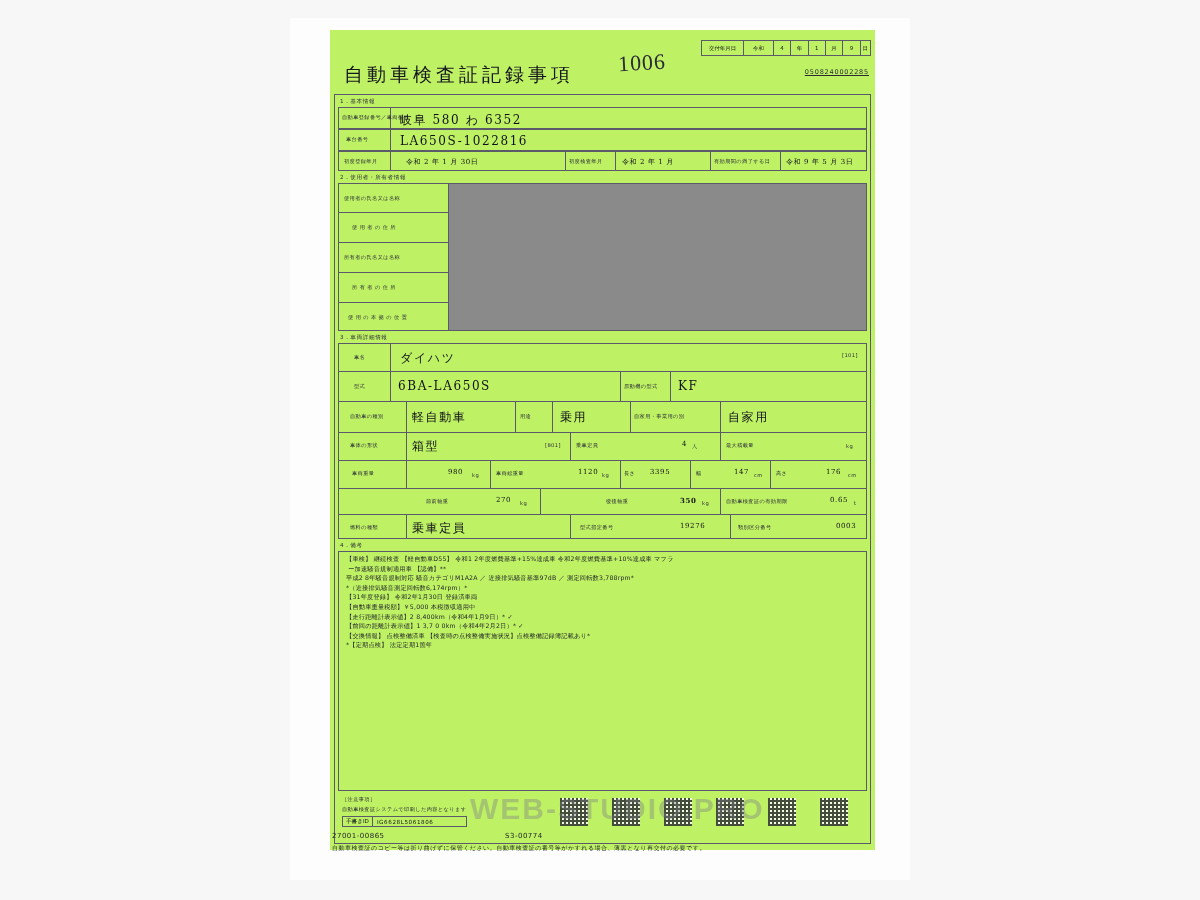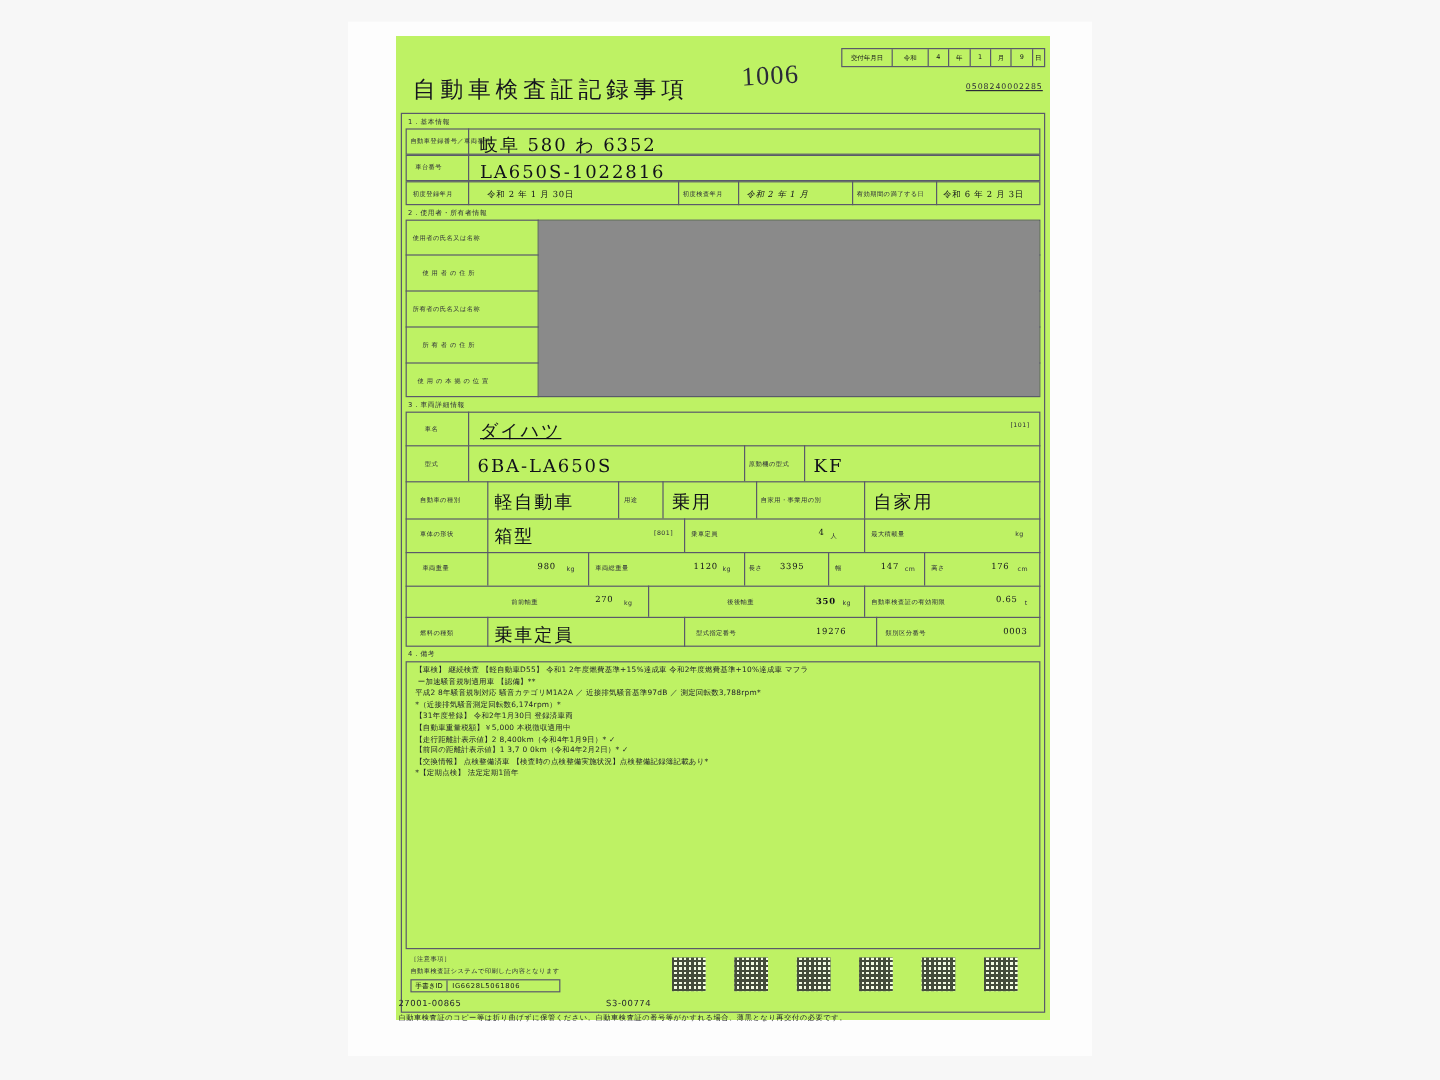--- a/index.html
+++ b/index.html
@@ -37,21 +37,21 @@
   .lbl{
     position:absolute;
     font-size:5.2px;
     letter-spacing:0.4px;
     color:#2b2b38;
     white-space:nowrap;
     font-family:"DejaVu Sans", sans-serif;
   }
   .val{
     position:absolute;
-    font-size:15px;
+    font-size:12px;
     letter-spacing:1.6px;
     color:#10101a;
     white-space:nowrap;
     font-family:"DejaVu Serif", serif;
   }
   .val.sm{font-size:7px;letter-spacing:0.6px;}
   #title{
     position:absolute;left:14px;top:32px;
     font-size:19px;letter-spacing:4px;
     font-family:"DejaVu Serif", serif;
@@ -171,23 +171,23 @@
 
     <div class="box" style="left:8px;top:121px;width:529px;height:20px;"></div>
     <div class="ln vl" style="left:60px;top:121px;height:20px;"></div>
     <div class="ln vl" style="left:235px;top:121px;height:20px;"></div>
     <div class="ln vl" style="left:285px;top:121px;height:20px;"></div>
     <div class="ln vl" style="left:380px;top:121px;height:20px;"></div>
     <div class="ln vl" style="left:450px;top:121px;height:20px;"></div>
     <div class="lbl" style="left:14px;top:128px;">初度登録年月</div>
     <div class="val sm" style="left:76px;top:127px;">令和 2 年 1 月 30日</div>
     <div class="lbl" style="left:239px;top:128px;">初度検査年月</div>
-    <div class="val sm" style="left:292px;top:127px;font-style:italic;">令和 2 年 1 月</div>
+    <div class="val sm" style="left:292px;top:127px;">令和 2 年 1 月</div>
     <div class="lbl" style="left:384px;top:128px;">有効期間の満了する日</div>
-    <div class="val sm" style="left:456px;top:127px;">令和 6 年 2 月 3日</div>
+    <div class="val sm" style="left:456px;top:127px;">令和 9 年 5 月 3日</div>
 
     <div class="sect-title" style="left:10px;top:144px;">2．使用者・所有者情報</div>
     <div class="box" style="left:8px;top:153px;width:529px;height:148px;"></div>
     <div class="ln vl" style="left:118px;top:153px;height:148px;"></div>
     <div class="ln hl" style="left:8px;top:182px;width:529px;"></div>
     <div class="ln hl" style="left:8px;top:212px;width:529px;"></div>
     <div class="ln hl" style="left:8px;top:242px;width:529px;"></div>
     <div class="ln hl" style="left:8px;top:272px;width:529px;"></div>
 
     <div class="lbl" style="left:14px;top:165px;">使用者の氏名又は名称</div>
@@ -197,21 +197,21 @@
     <div class="lbl" style="left:18px;top:284px;">使 用 の 本 拠 の 位 置</div>
 
     <div class="redact" style="left:119px;top:154px;width:417px;height:146px;"></div>
 
     <div class="sect-title" style="left:10px;top:304px;">3．車両詳細情報</div>
     <div class="box" style="left:8px;top:313px;width:529px;height:196px;"></div>
 
     <div class="ln hl" style="left:8px;top:341px;width:529px;"></div>
     <div class="ln vl" style="left:60px;top:313px;height:28px;"></div>
     <div class="lbl" style="left:24px;top:324px;">車名</div>
-    <div class="val" style="left:70px;top:320px;text-decoration:underline;">ダイハツ</div>
+    <div class="val" style="left:70px;top:320px;">ダイハツ</div>
     <div class="lbl" style="left:512px;top:322px;">[101]</div>
 
     <div class="ln hl" style="left:8px;top:371px;width:529px;"></div>
     <div class="ln vl" style="left:60px;top:341px;height:30px;"></div>
     <div class="ln vl" style="left:290px;top:341px;height:30px;"></div>
     <div class="ln vl" style="left:340px;top:341px;height:30px;"></div>
     <div class="lbl" style="left:24px;top:353px;">型式</div>
     <div class="val" style="left:68px;top:349px;">6BA-LA650S</div>
     <div class="lbl" style="left:294px;top:353px;">原動機の型式</div>
     <div class="val" style="left:348px;top:349px;">KF</div>
@@ -314,13 +314,14 @@
     <div class="qr" style="left:334px;top:768px;"></div>
     <div class="qr" style="left:386px;top:768px;"></div>
     <div class="qr" style="left:438px;top:768px;"></div>
     <div class="qr" style="left:490px;top:768px;"></div>
 
     <div class="footline" style="left:2px;top:802px;">27001-00865</div>
     <div class="footline" style="left:175px;top:802px;">S3-00774</div>
     <div class="footline" style="left:2px;top:814px;font-size:6px;">自動車検査証のコピー等は折り曲げずに保管ください。自動車検査証の番号等がかすれる場合、薄黒となり再交付の必要です。</div>
   </div>
 
+  <div id="watermark">WEB-STUDIO.PRO</div>
 </div>
 
 </body></html>

